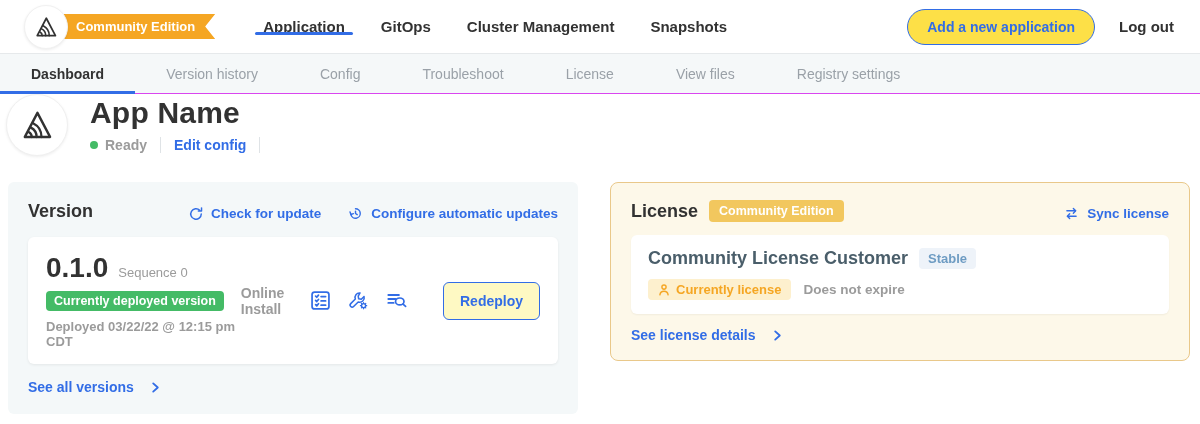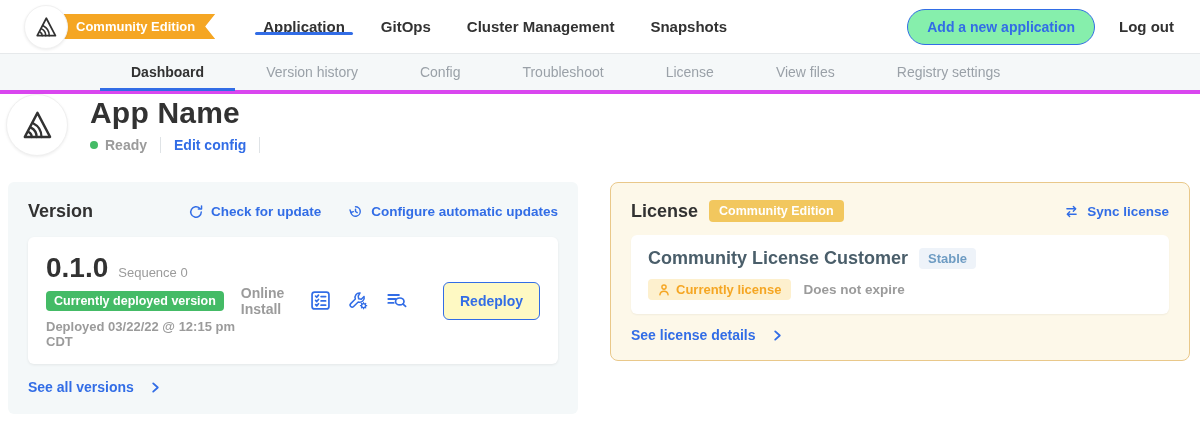--- a/index.html
+++ b/index.html
@@ -44,33 +44,32 @@
     padding: 0 18px;
     font-size: 15px; font-weight: 600; color: #323232;
     cursor: pointer; position: relative;
   }
   .topnav-item.active::after {
     content: ""; position: absolute; left: 10px; right: 10px; bottom: 0;
     height: 3px; background: #326de6; border-radius: 2px;
   }
   .topbar-right { margin-left: auto; display: flex; align-items: center; }
   .add-app-btn {
-    border: 1.5px solid #326de6; background: #86efac; color: #326de6;
+    border: 1.5px solid #326de6; background: #fde047; color: #326de6;
     font-family: inherit;
     font-size: 14px; font-weight: 700;
     padding: 9px 19px; border-radius: 20px; cursor: pointer;
   }
   .logout { margin-left: 24px; font-size: 15px; font-weight: 600; cursor: pointer; }
 
   
   .subnav {
     height: 40px; background: #f5f8f9;
-    border-bottom: 4px solid #d946ef;
+    border-bottom: 1px solid #d946ef;
     display: flex; align-items: stretch;
-    padding-left: 100px;
   }
   .subnav-tab {
     display: flex; align-items: center;
     padding: 0 31px;
     font-size: 14px; color: #9aa1a8;
     cursor: pointer; position: relative;
   }
   .subnav-tab.active { color: #323232; font-weight: 600; }
   .subnav-tab.active::after {
     content: ""; position: absolute; left: 0; right: 0; bottom: -1px;
@@ -95,21 +94,21 @@
   .edit-config { color: #326de6; font-weight: 700; font-size: 14px; cursor: pointer; }
 
   
   .cards { display: flex; margin: 26px 8px 0 8px; gap: 32px; align-items: flex-start; }
 
   .version-card {
     width: 570px; min-height: 196px;
     background: #f4f8f9; border-radius: 6px;
     padding: 19px 20px 18px 20px;
   }
-  .card-head { display: flex; align-items: center; }
+  .card-head { display: flex; align-items: flex-end; }
   .card-title { font-size: 18px; font-weight: 700; color: #323232; }
   .head-links { margin-left: auto; display: flex; align-items: center; }
   .head-link {
     display: flex; align-items: center; gap: 7px;
     color: #326de6; font-size: 13.5px; font-weight: 700;
     margin-left: 26px; cursor: pointer;
   }
   .inner-card {
     margin-top: 15px;
     background: #fff; border-radius: 6px;

